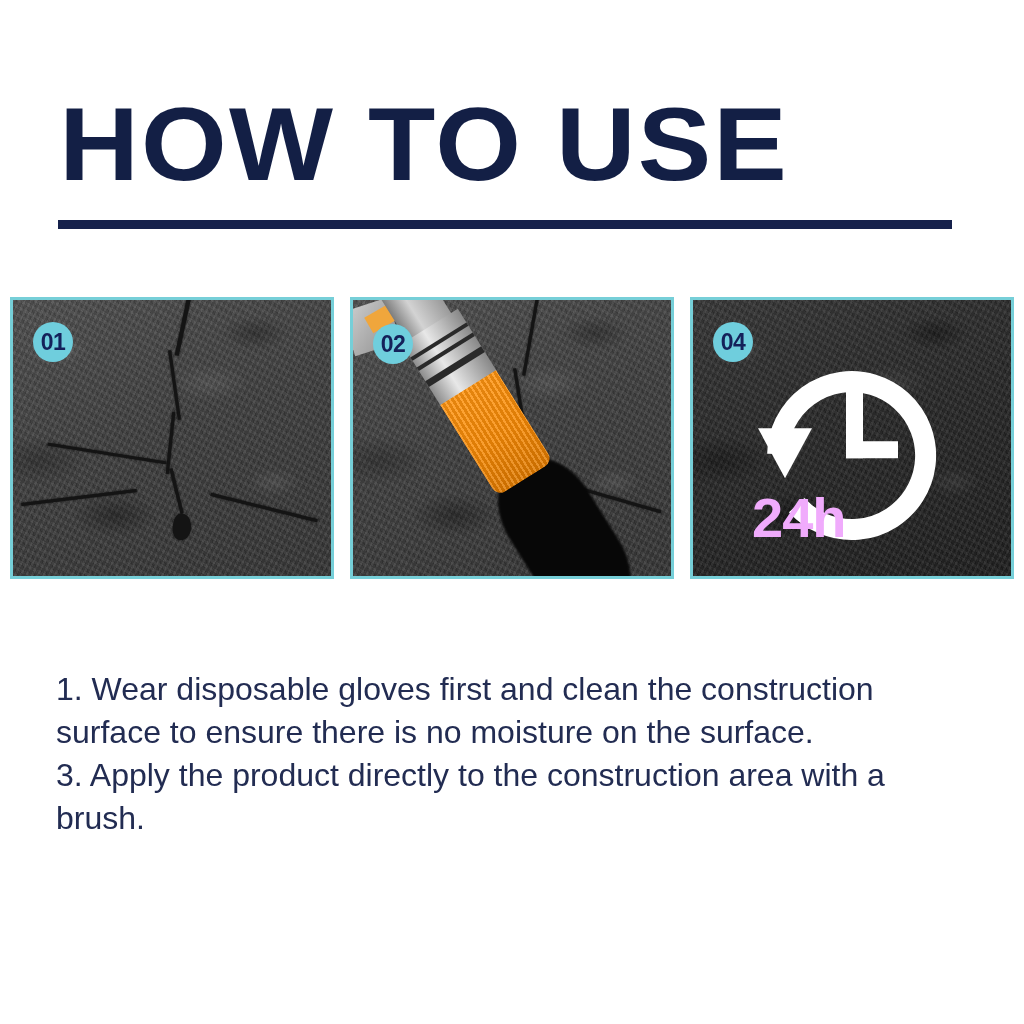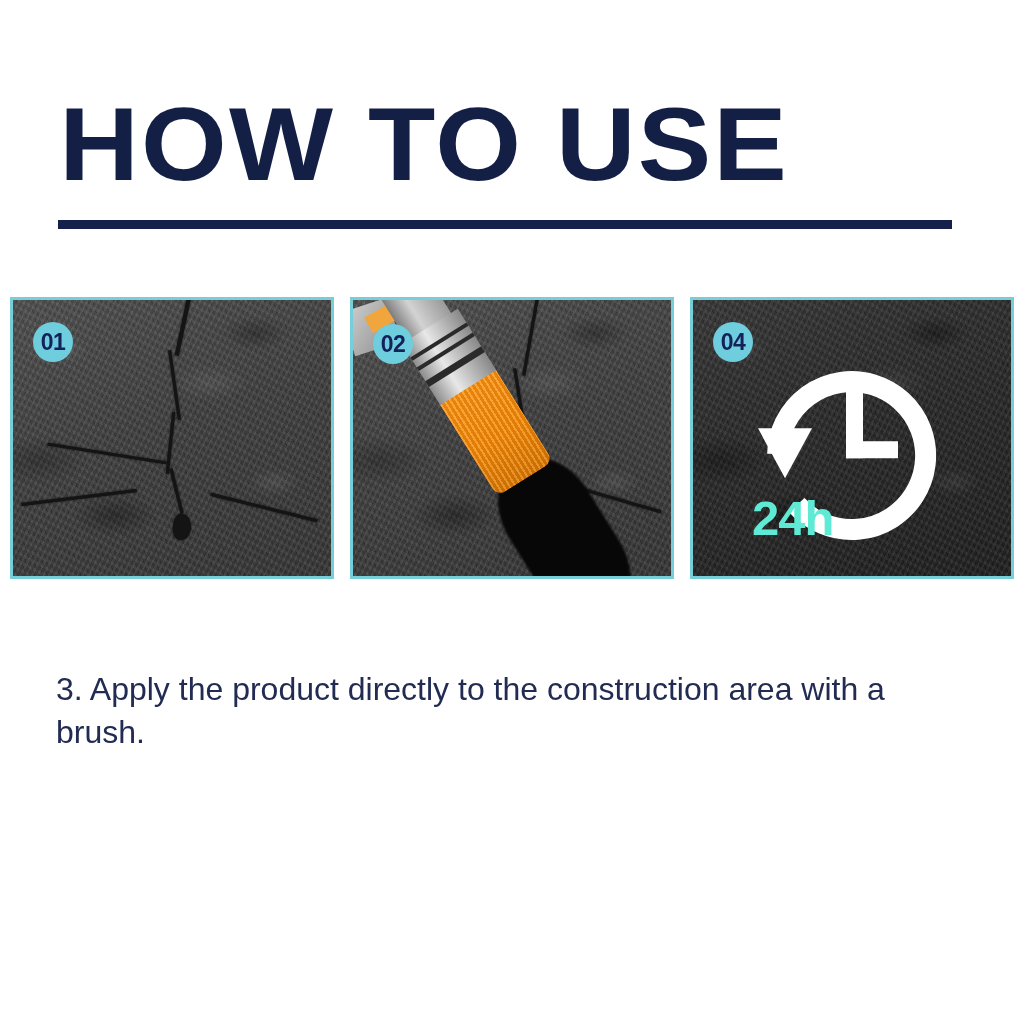--- a/index.html
+++ b/index.html
@@ -196,24 +196,24 @@
     transform: translate(-50%,-48%);
     width: 212px;
     height: 212px;
     z-index: 5;
   }
   .icon-24h svg { display: block; width: 100%; height: 100%; }
   .h24-label {
     position: absolute;
     left: 6px;
     bottom: 2px;
-    color: #5eead4;
+    color: #f0abfc;
     font-family: "Liberation Sans", sans-serif;
     font-weight: 700;
-    font-size: 49px;
+    font-size: 56px;
     line-height: 56px;
     letter-spacing: -1px;
   }
 
   
   .instructions {
     position: absolute;
     left: 56px;
     top: 668px;
     width: 912px;
@@ -283,14 +283,15 @@
         <rect x="100" y="105" width="52" height="17" fill="#ffffff"></rect>
       </svg>
       <div class="h24-label">24h</div>
     </div>
     <div class="badge">04</div>
   </div>
 
 </div>
 
 <div class="instructions">
+  <p>1. Wear disposable gloves first and clean the construction surface to ensure there is no moisture on the surface.</p>
   <p>3. Apply the product directly to the construction area with a brush.</p>
 </div>
 
 </body></html>

